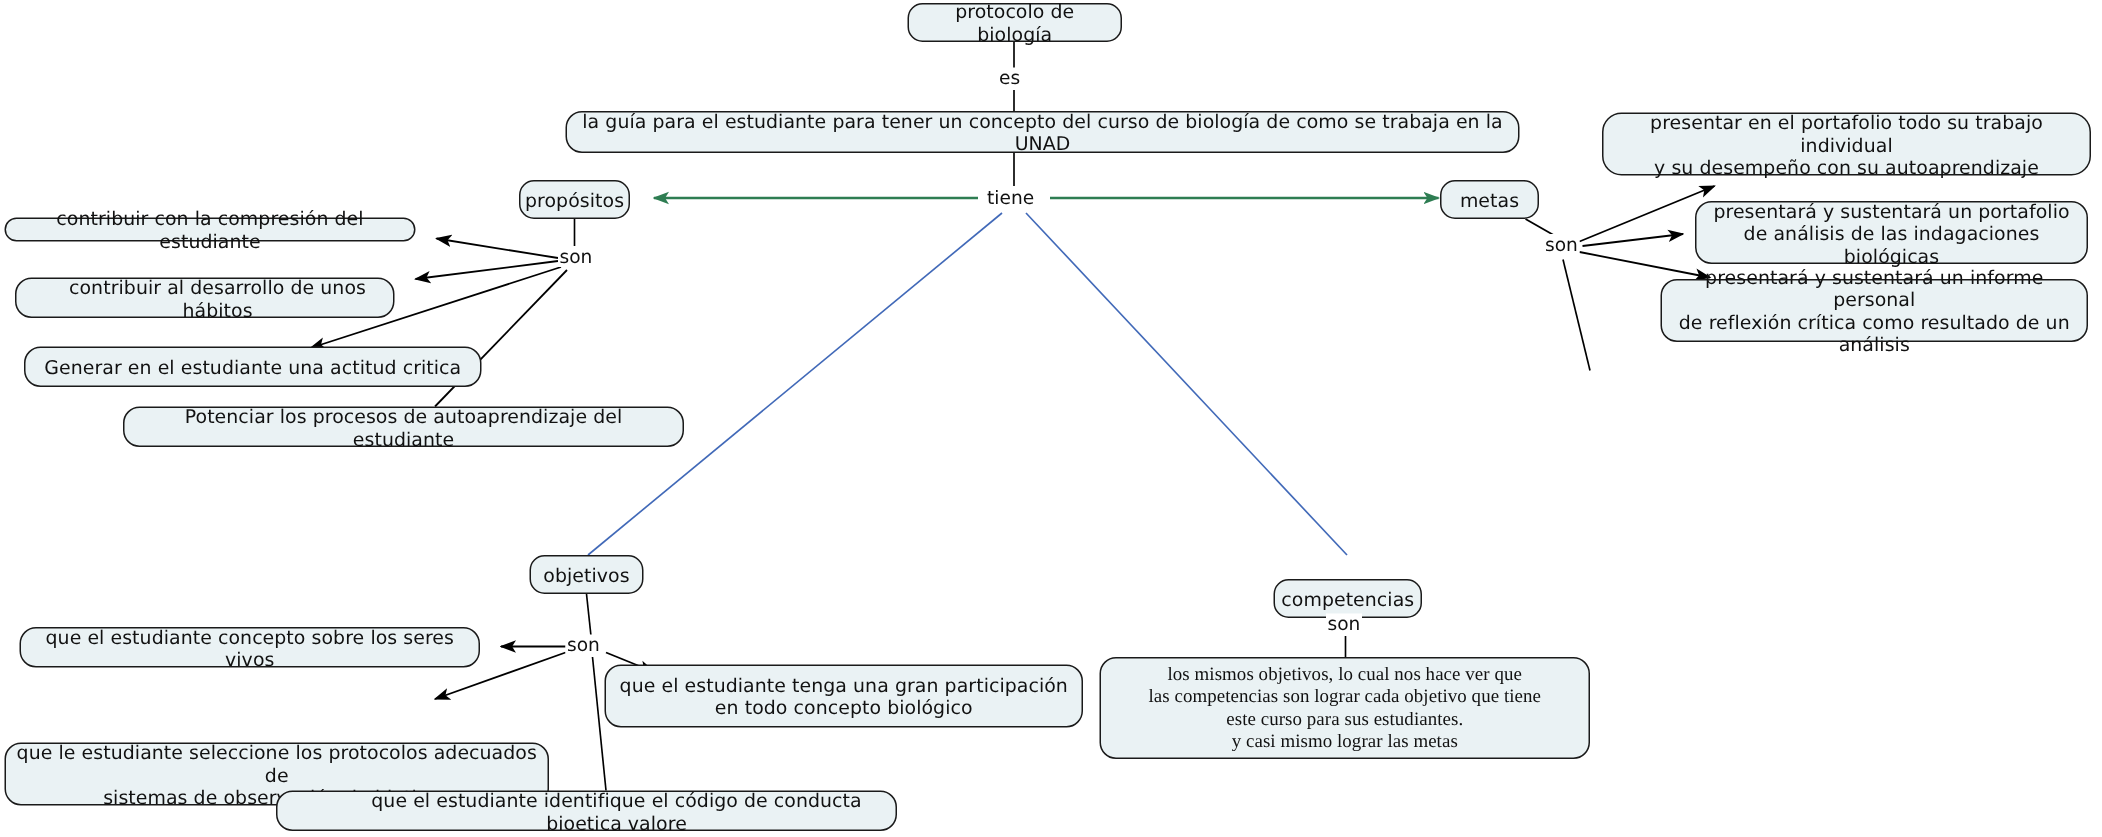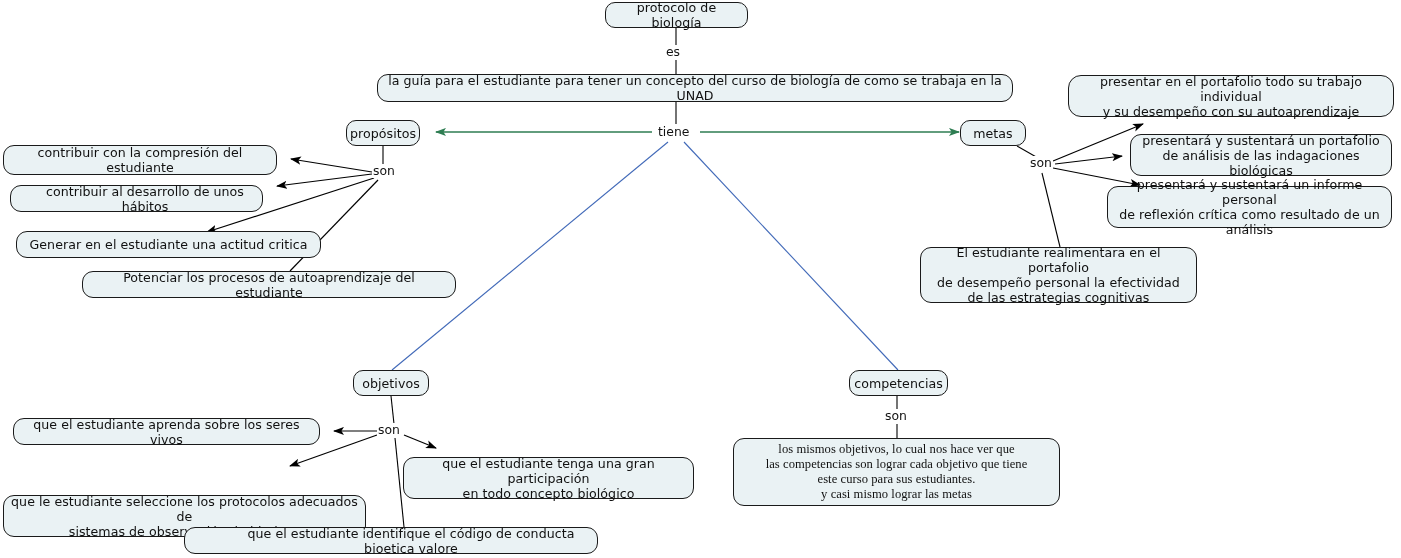--- a/index.html
+++ b/index.html
@@ -110,41 +110,38 @@
   <div class="node small" style="left:605px; top:2px; width:143px; height:26px;">protocolo de biología</div>
 
   <div class="node" style="left:360px; top:74px; width:636px; height:28px;margin-left:17px;">la guía para el estudiante para tener un concepto del curso de biología de como se trabaja en la UNAD</div>
 
   <div class="node small" style="left:346px; top:120px; width:74px; height:26px;">propósitos</div>
 
   <div class="node small" style="left:960px; top:120px; width:66px; height:26px;text-align:center;">metas</div>
 
   <div class="node small" style="left:353px; top:370px; width:76px; height:26px;">objetivos</div>
 
-  <div class="node small" style="left:849px; top:370px; width:99px; height:26px;">competencias</div>
+  <div class="node small" style="left:849px; top:386px; width:99px; height:26px;">competencias</div>
 
-  <div class="node" style="left:3px; top:145px; width:274px; height:30px;">contribuir con la compresión del estudiante</div>
+  <div class="node" style="left:3px; top:145px; width:274px; height:16px;">contribuir con la compresión del estudiante</div>
   <div class="node" style="left:10px; top:185px; width:253px; height:27px;padding-left:24px;">contribuir al desarrollo de unos hábitos</div>
   <div class="node" style="left:16px; top:231px; width:305px; height:27px;">Generar en el estudiante una actitud critica</div>
   <div class="node" style="left:82px; top:271px; width:374px; height:27px;">Potenciar los procesos de autoaprendizaje del estudiante</div>
 
   <div class="node" style="left:1068px; top:75px; width:326px; height:42px;border-radius:13px;">presentar en el portafolio todo su trabajo individual
 y su desempeño con su autoaprendizaje</div>
   <div class="node" style="left:1130px; top:134px; width:262px; height:42px;">presentará y sustentará un portafolio
 de análisis de las indagaciones biológicas</div>
   <div class="node" style="left:1107px; top:186px; width:285px; height:42px;">presentará y sustentará un informe personal
 de reflexión crítica como resultado de un análisis</div>
-  <div class="node" style="left:920px; top:247px; width:277px; height:56px;">El estudiante realimentara en el portafolio
-de desempeño personal la efectividad
-de las  estrategias cognitivas</div>
 
-  <div class="node" style="left:13px; top:418px; width:307px; height:27px;">que el estudiante aprenda sobre los seres vivos</div>
+  <div class="node" style="left:13px; top:418px; width:307px; height:27px;">que el estudiante concepto sobre los seres vivos</div>
   <div class="node" style="left:3px; top:463px; width:363px; height:42px;margin-top:32px;">que le estudiante seleccione los protocolos adecuados de
 sistemas de observación de biotipos</div>
-  <div class="node" style="left:403px; top:443px; width:291px; height:42px;margin-top:14px;">que el estudiante tenga una gran participación
+  <div class="node" style="left:403px; top:443px; width:319px; height:42px;">que el estudiante tenga una gran participación
 en todo concepto biológico</div>
   <div class="node" style="left:184px; top:527px; width:414px; height:27px;padding-left:47px;">que el estudiante identifique el código de conducta bioetica valore</div>
 
   <div class="node" style="left:733px; top:438px; width:327px; height:68px;font-family:Liberation Serif, serif;">los mismos objetivos, lo cual nos hace ver que
 las competencias son lograr cada objetivo que tiene
 este curso para sus estudiantes.
 y casi mismo lograr las metas</div>
 
   <div class="linklabel" style="left:665px; top:45px;">es</div>
   <div class="linklabel" style="left:657px; top:125px;">tiene</div>

